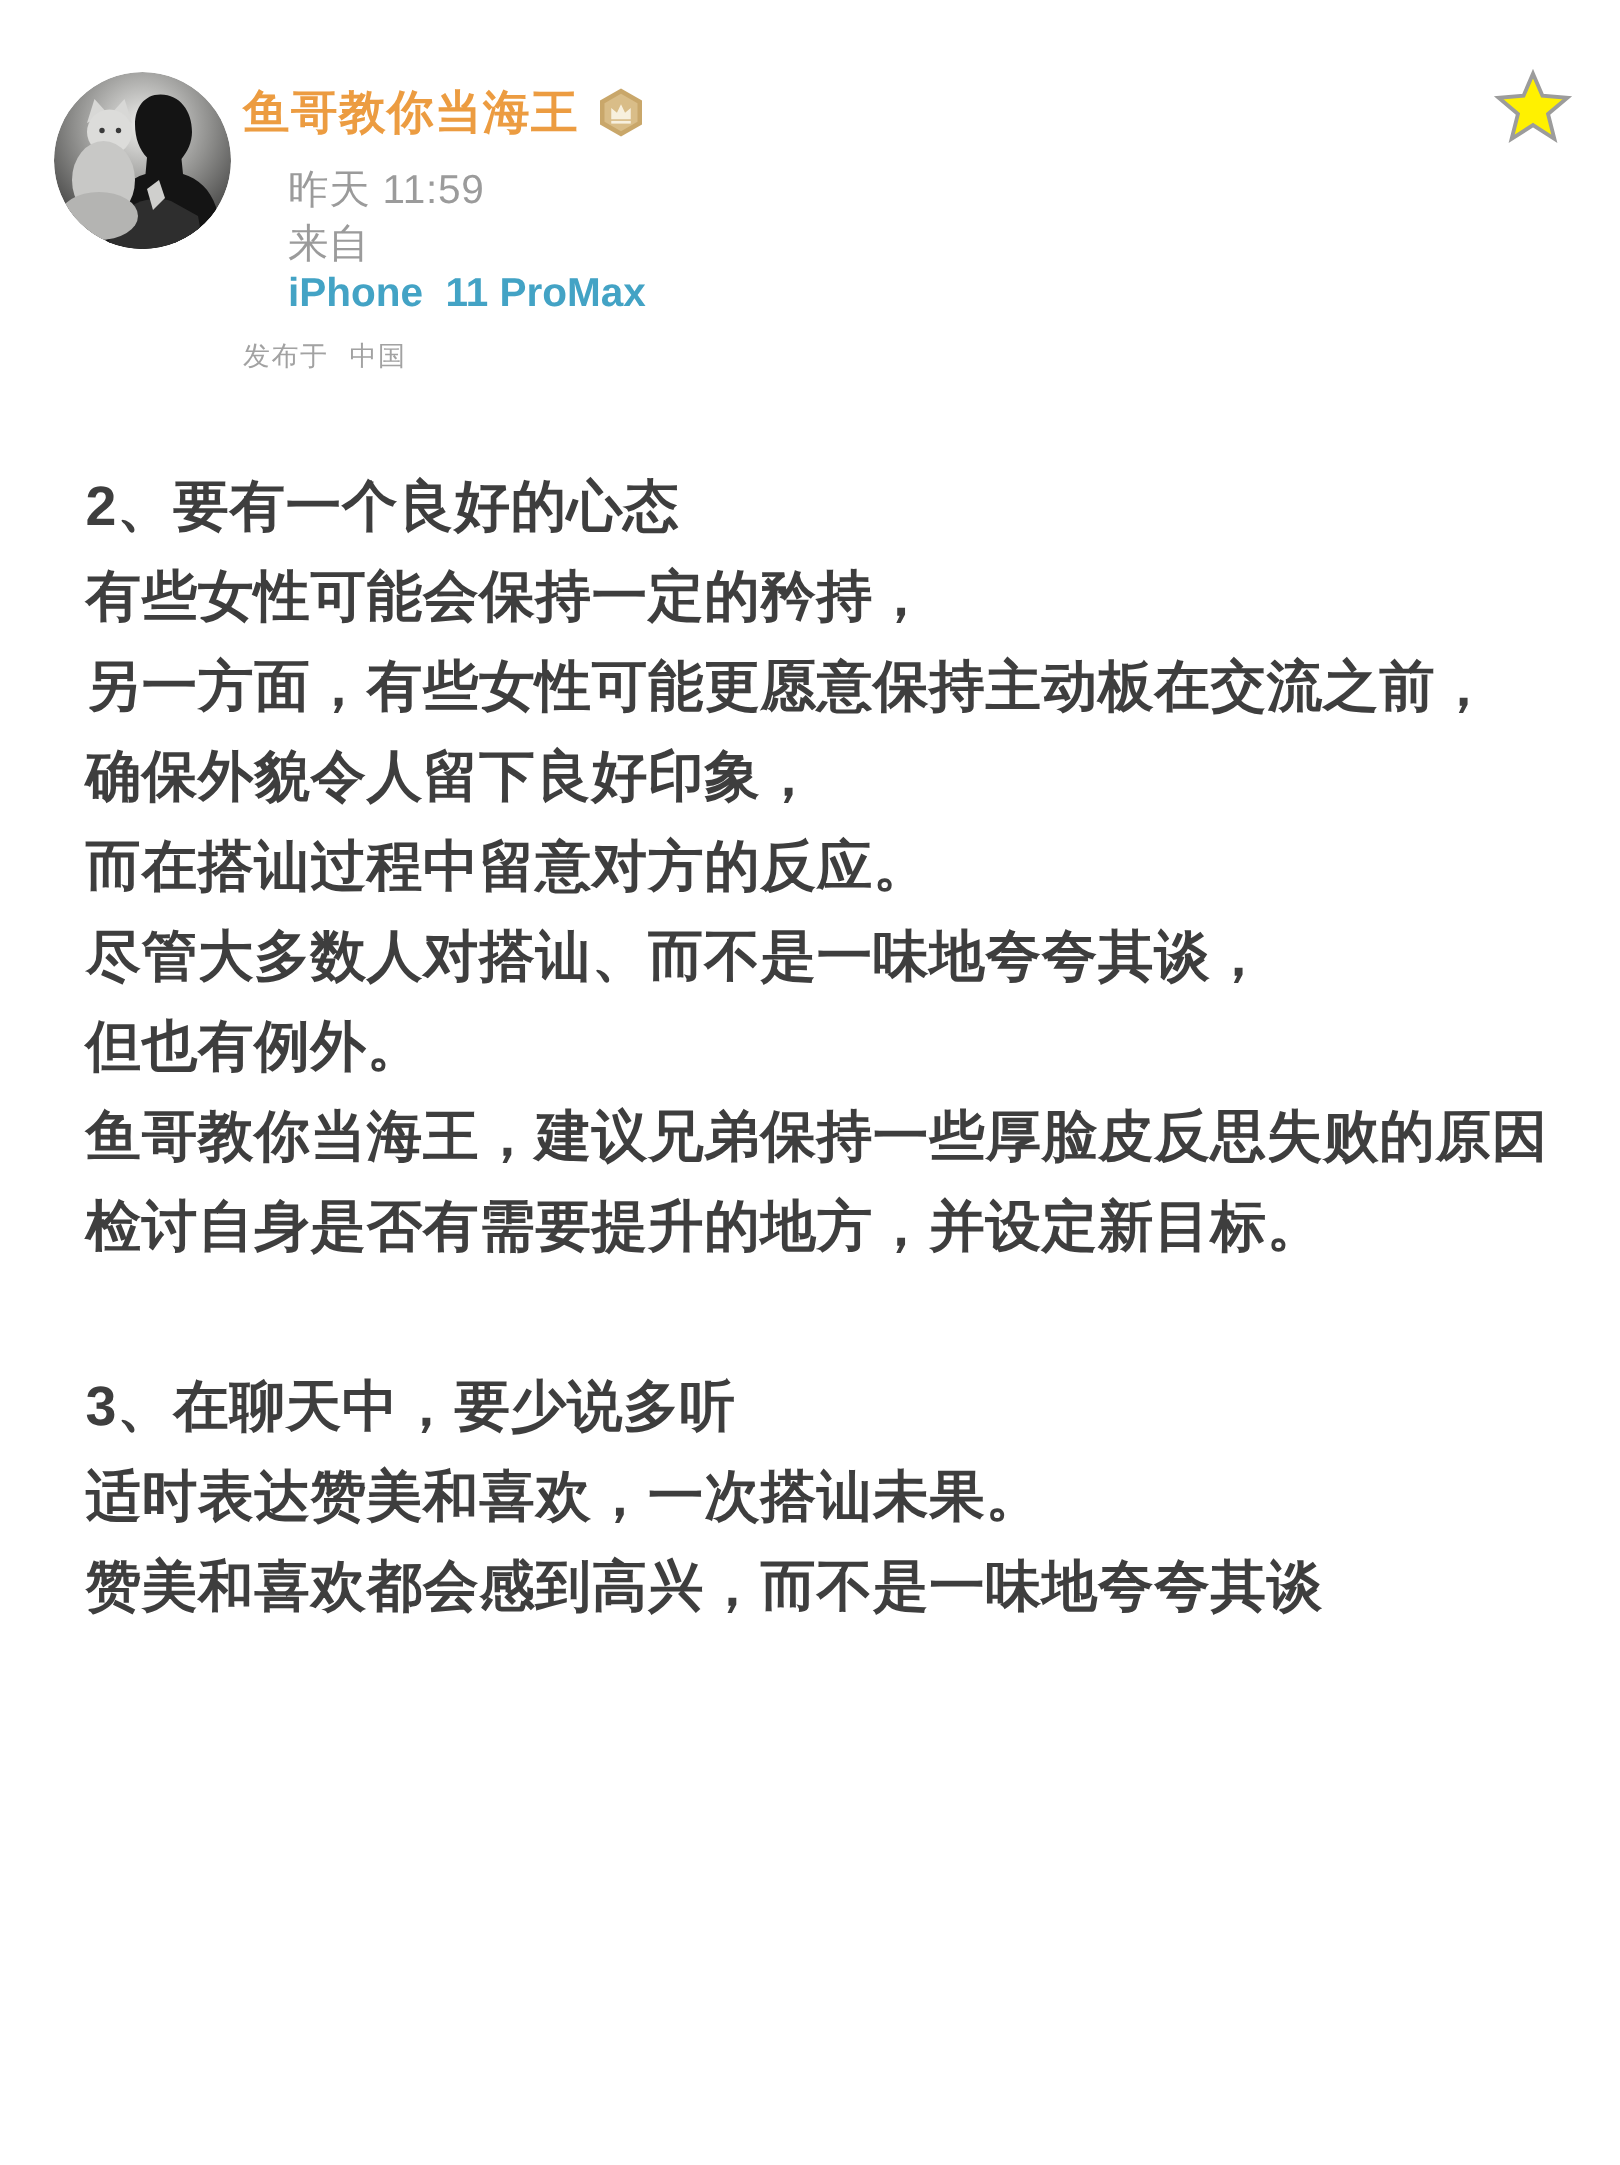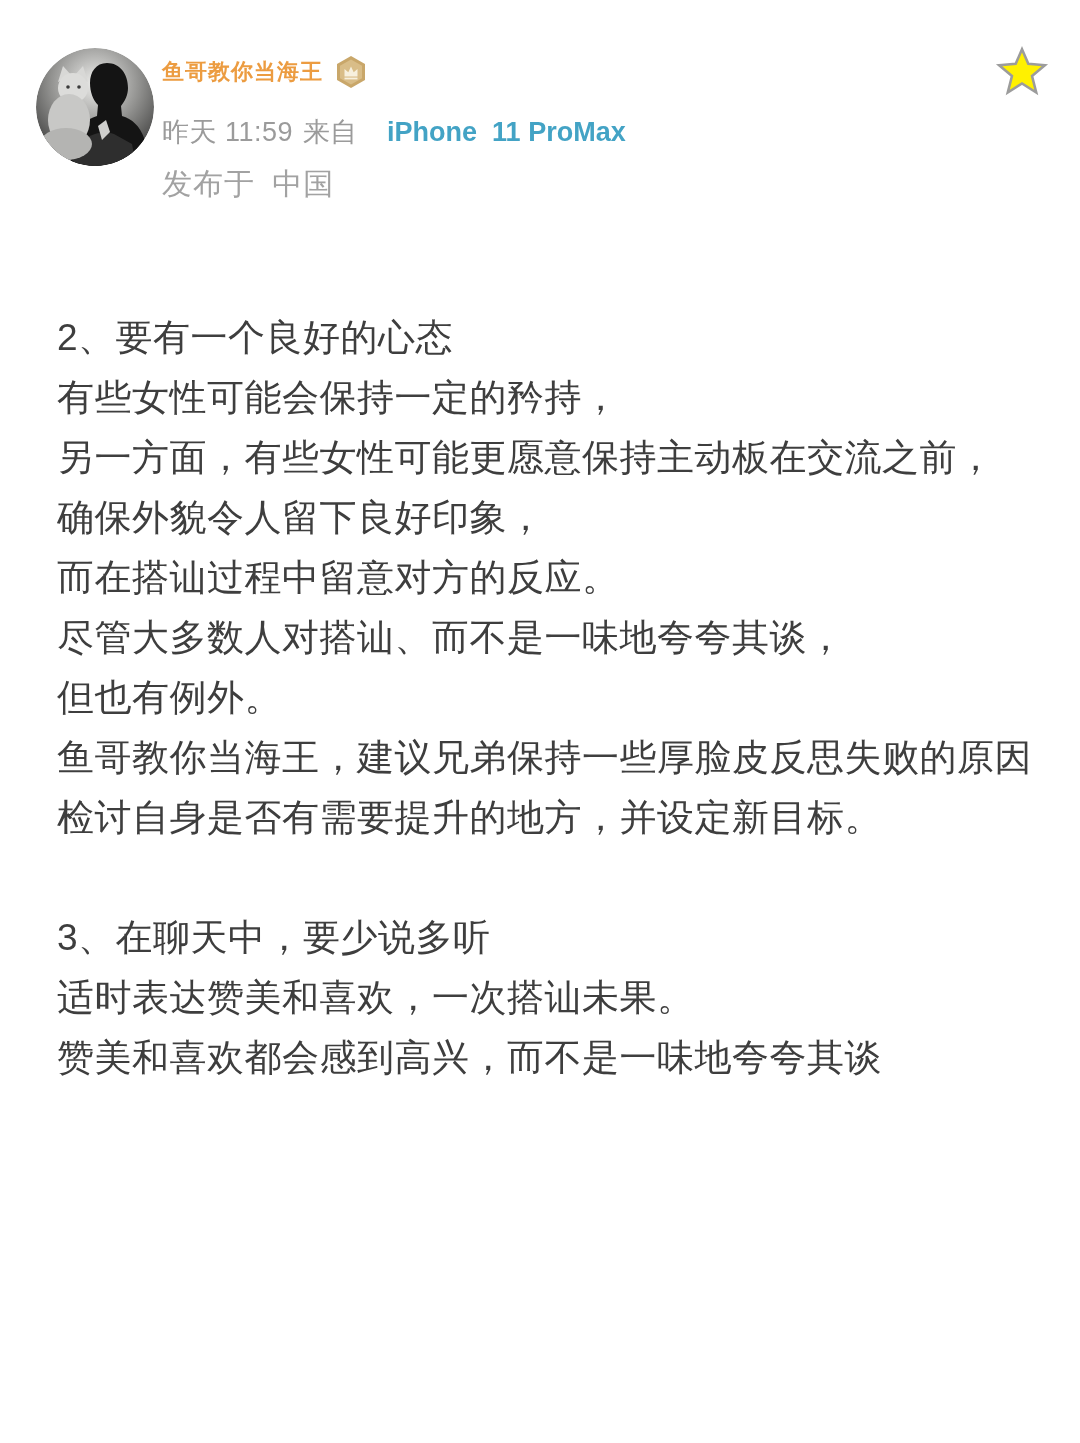--- a/index.html
+++ b/index.html
@@ -31,48 +31,49 @@
     overflow: hidden;
     cursor: pointer;
   }
   .avatar svg { display: block; width: 100%; height: 100%; }
 
   .user-info { position: absolute; left: 162px; top: 54px; }
 
   .name-row { display: flex; align-items: center; gap: 10px; }
   .username {
     color: var(--username);
-    font-size: 22px;
+    font-size: 31px;
     font-weight: 700;
     letter-spacing: 1px;
     cursor: pointer;
   }
   .badge { width: 36px; height: 36px; display: inline-block; }
   .badge svg { display: block; width: 100%; height: 100%; }
 
   .meta-row {
-    margin-top: 24px;
+    margin-top: 12px;
     font-size: 27px;
     color: var(--meta);
     display: flex;
     align-items: baseline;
+    flex-direction: column;
   }
   .meta-row .ts { letter-spacing: 0.5px; }
   .meta-row .prefix { margin-left: 10px; }
   .source {
     margin-left: 30px;
     color: var(--source);
     font-weight: 700;
     white-space: pre;
     cursor: pointer;
   }
 
   .location-row {
     margin-top: 14px;
-    font-size: 30px;
+    font-size: 18px;
     color: var(--location);
     letter-spacing: 1px;
   }
   .location-row .loc { margin-left: 8px; }
 
   .star {
     position: absolute;
     top: 44px; right: 30px;
     width: 56px; height: 56px;
     cursor: pointer;
@@ -82,21 +83,21 @@
   
   .content {
     position: absolute;
     left: 57px; top: 308px;
     width: 990px;
   }
   .line {
     font-size: 37px;
     line-height: 60px;
     min-height: 60px;
-    font-weight: 400;
+    font-weight: 700;
     color: var(--body);
     letter-spacing: 0.5px;
     white-space: nowrap;
   }
 </style>
 </head>
 <body>
 
 <div class="page">
 

